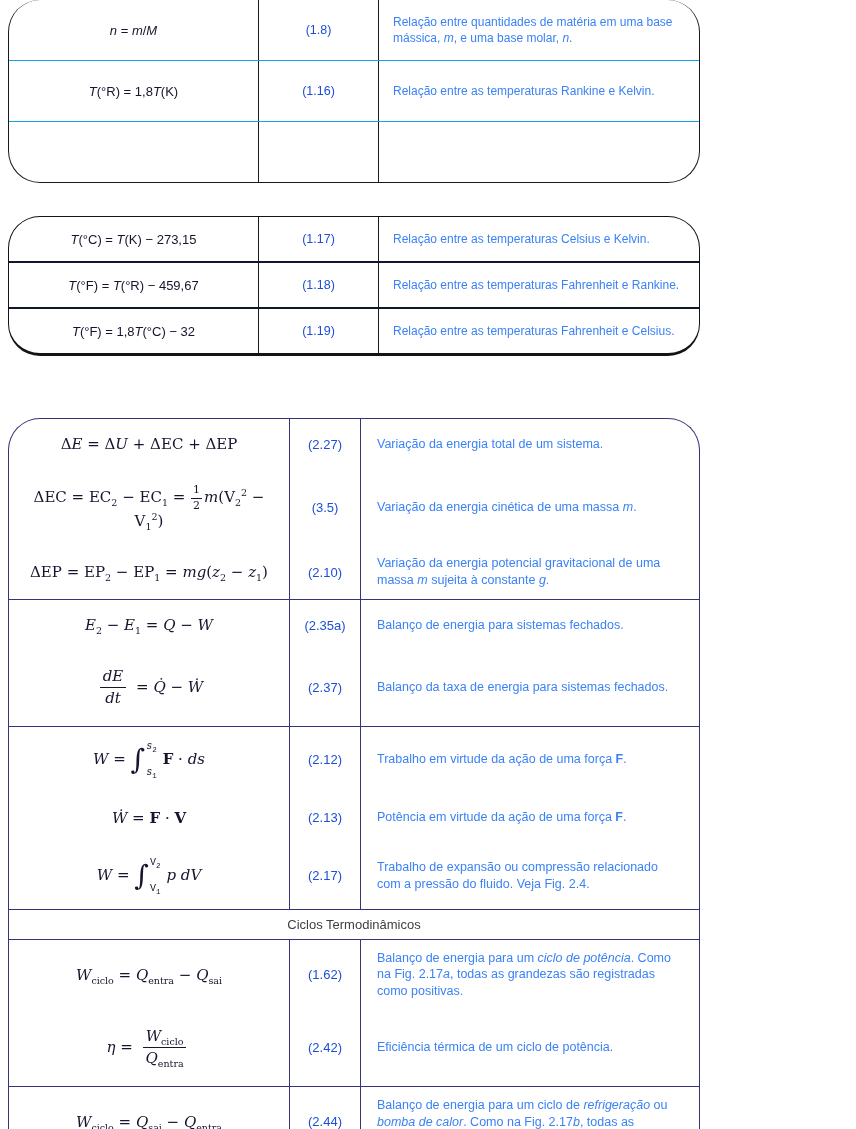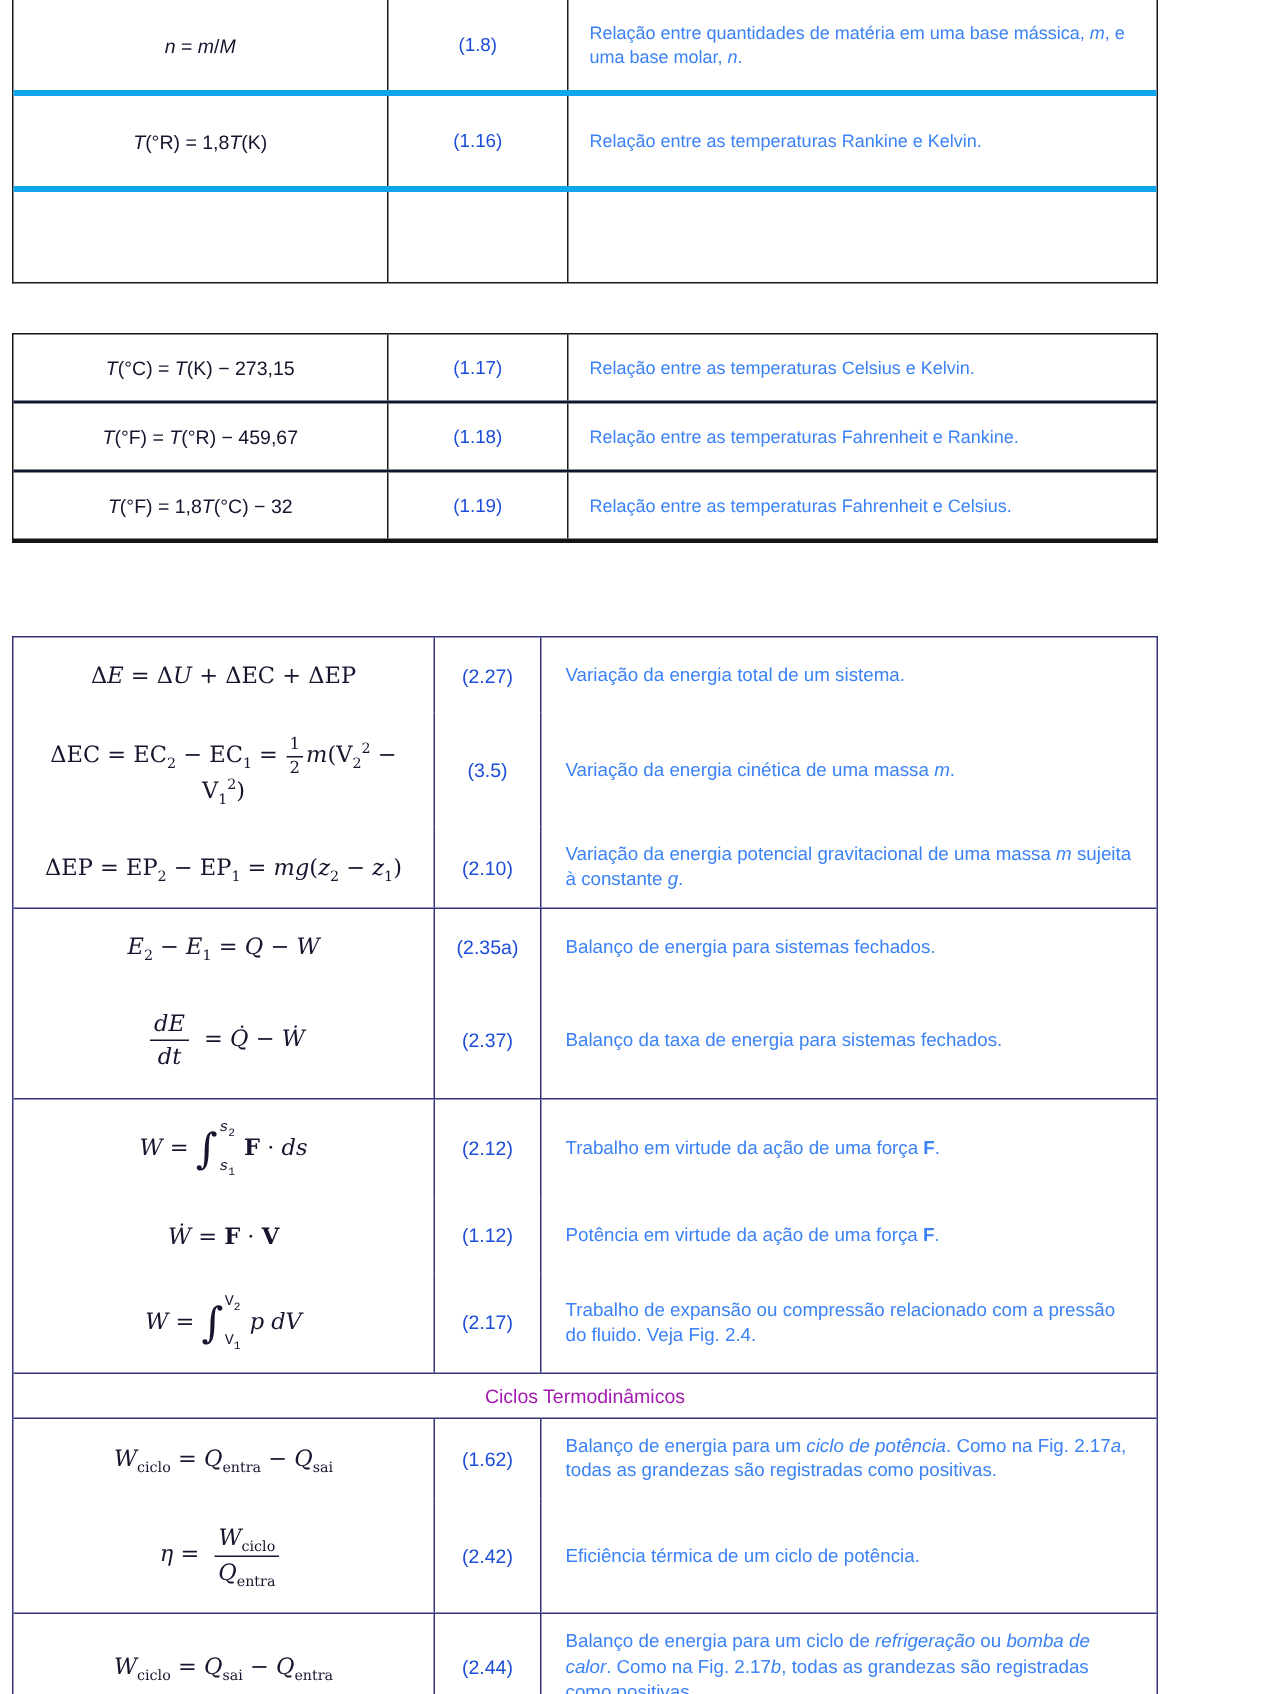--- a/index.html
+++ b/index.html
@@ -5,57 +5,57 @@
   * { margin:0; padding:0; box-sizing:border-box; }
   html, body { background:#ffffff; }
   body {
     width:856px;
     font-family:"Liberation Sans", sans-serif;
     color:#15152e;
   }
   .page { width:856px; min-height:1129px; padding:0 8px; }
 
   
-  .eq-table { width:764px; background:#fff; }
+  .eq-table { width:692px; background:#fff;border-radius:32px; }
   .trow { display:flex; align-items:stretch; }
   .c-eq, .c-num, .c-desc { display:flex; align-items:center; }
   .c-eq  { justify-content:center; text-align:center; }
   .c-num { justify-content:center; color:#1d4ed8; }
   .c-desc{ flex:1; color:#3b82f6; line-height:1.35; }
   .wrap { display:inline-block; }
 
   
   .t12 .c-eq  { width:250px; font-size:13px; font-style:normal; padding:8px 6px; }
   .t12 .c-num { width:120px; font-size:12.5px; }
   .t12 .c-desc{ font-size:12px; padding:9px 14px; }
   .t12 .c-eq, .t12 .c-num { border-right:1px solid #1a1a1a; }
   .t12 .trow { min-height:33px; }
   .t12 .trow.empty { min-height:27px; }
 
   .t1 { border:1px solid #1a1a1a; border-top:0; }
-  .t1 .tgroup + .tgroup { border-top:4px solid #0ea5e9; }
+  .t1 .tgroup + .tgroup { border-top:1px solid #0ea5e9; }
   .t1 .trow:first-child { min-height:60px; }
 
   .t2 { margin-top:33px; border:1px solid #141414; border-bottom:3px solid #141414; }
   .t2 .tgroup + .tgroup { border-top:2px solid #0f172a; }
   .t2 .trow { min-height:44px; }
 
   
   .t3 { margin-top:62px; border:1px solid #34347a; border-bottom:6px solid #1c1c4e; }
   .t3 .tgroup + .tgroup,
   .t3 .tgroup + .section-row,
   .t3 .section-row + .tgroup { border-top:1px solid #34347a; }
   .t3 .c-eq  { width:281px; font-family:"DejaVu Serif", serif; font-size:15px; padding:15px 8px; }
   .t3 .c-num { width:71px; font-size:13px; }
   .t3 .c-eq, .t3 .c-num { border-right:1px solid #34347a; }
   .t3 .c-desc{ font-size:12.5px; padding:10px 16px; }
   .t3 .trow { min-height:50px; }
 
   .section-row {
-    text-align:center; font-size:13px; color:#a21caf;
+    text-align:center; font-size:13px; color:#404040;
     padding:7px 4px;
   }
 
   
   sub, sup { font-size:9.5px; line-height:0; }
   .frac {
     display:inline-flex; flex-direction:column; align-items:center;
     vertical-align:middle; margin:3px 5px;
   }
   .frac .fnum { border-bottom:1px solid currentColor; padding:0 3px 2px; line-height:1.15; }
@@ -239,21 +239,21 @@
           </div>
           <div class="c-desc">
             <span class="wrap">Trabalho em virtude da ação de uma força <b>F</b>.</span>
           </div>
         </div>
         <div class="trow">
           <div class="c-eq">
             <span class="wrap"><i>Ẇ</i> = <b>F</b> · <b>V</b></span>
           </div>
           <div class="c-num">
-            <span class="wrap">(1.12)</span>
+            <span class="wrap">(2.13)</span>
           </div>
           <div class="c-desc">
             <span class="wrap">Potência em virtude da ação de uma força <b>F</b>.</span>
           </div>
         </div>
         <div class="trow">
           <div class="c-eq">
             <span class="wrap"><i>W</i> = <span class="bigint">∫</span><span class="intlims">
                 <span class="ul">V<sub>2</sub></span>
                 <span class="ll">V<sub>1</sub></span>

